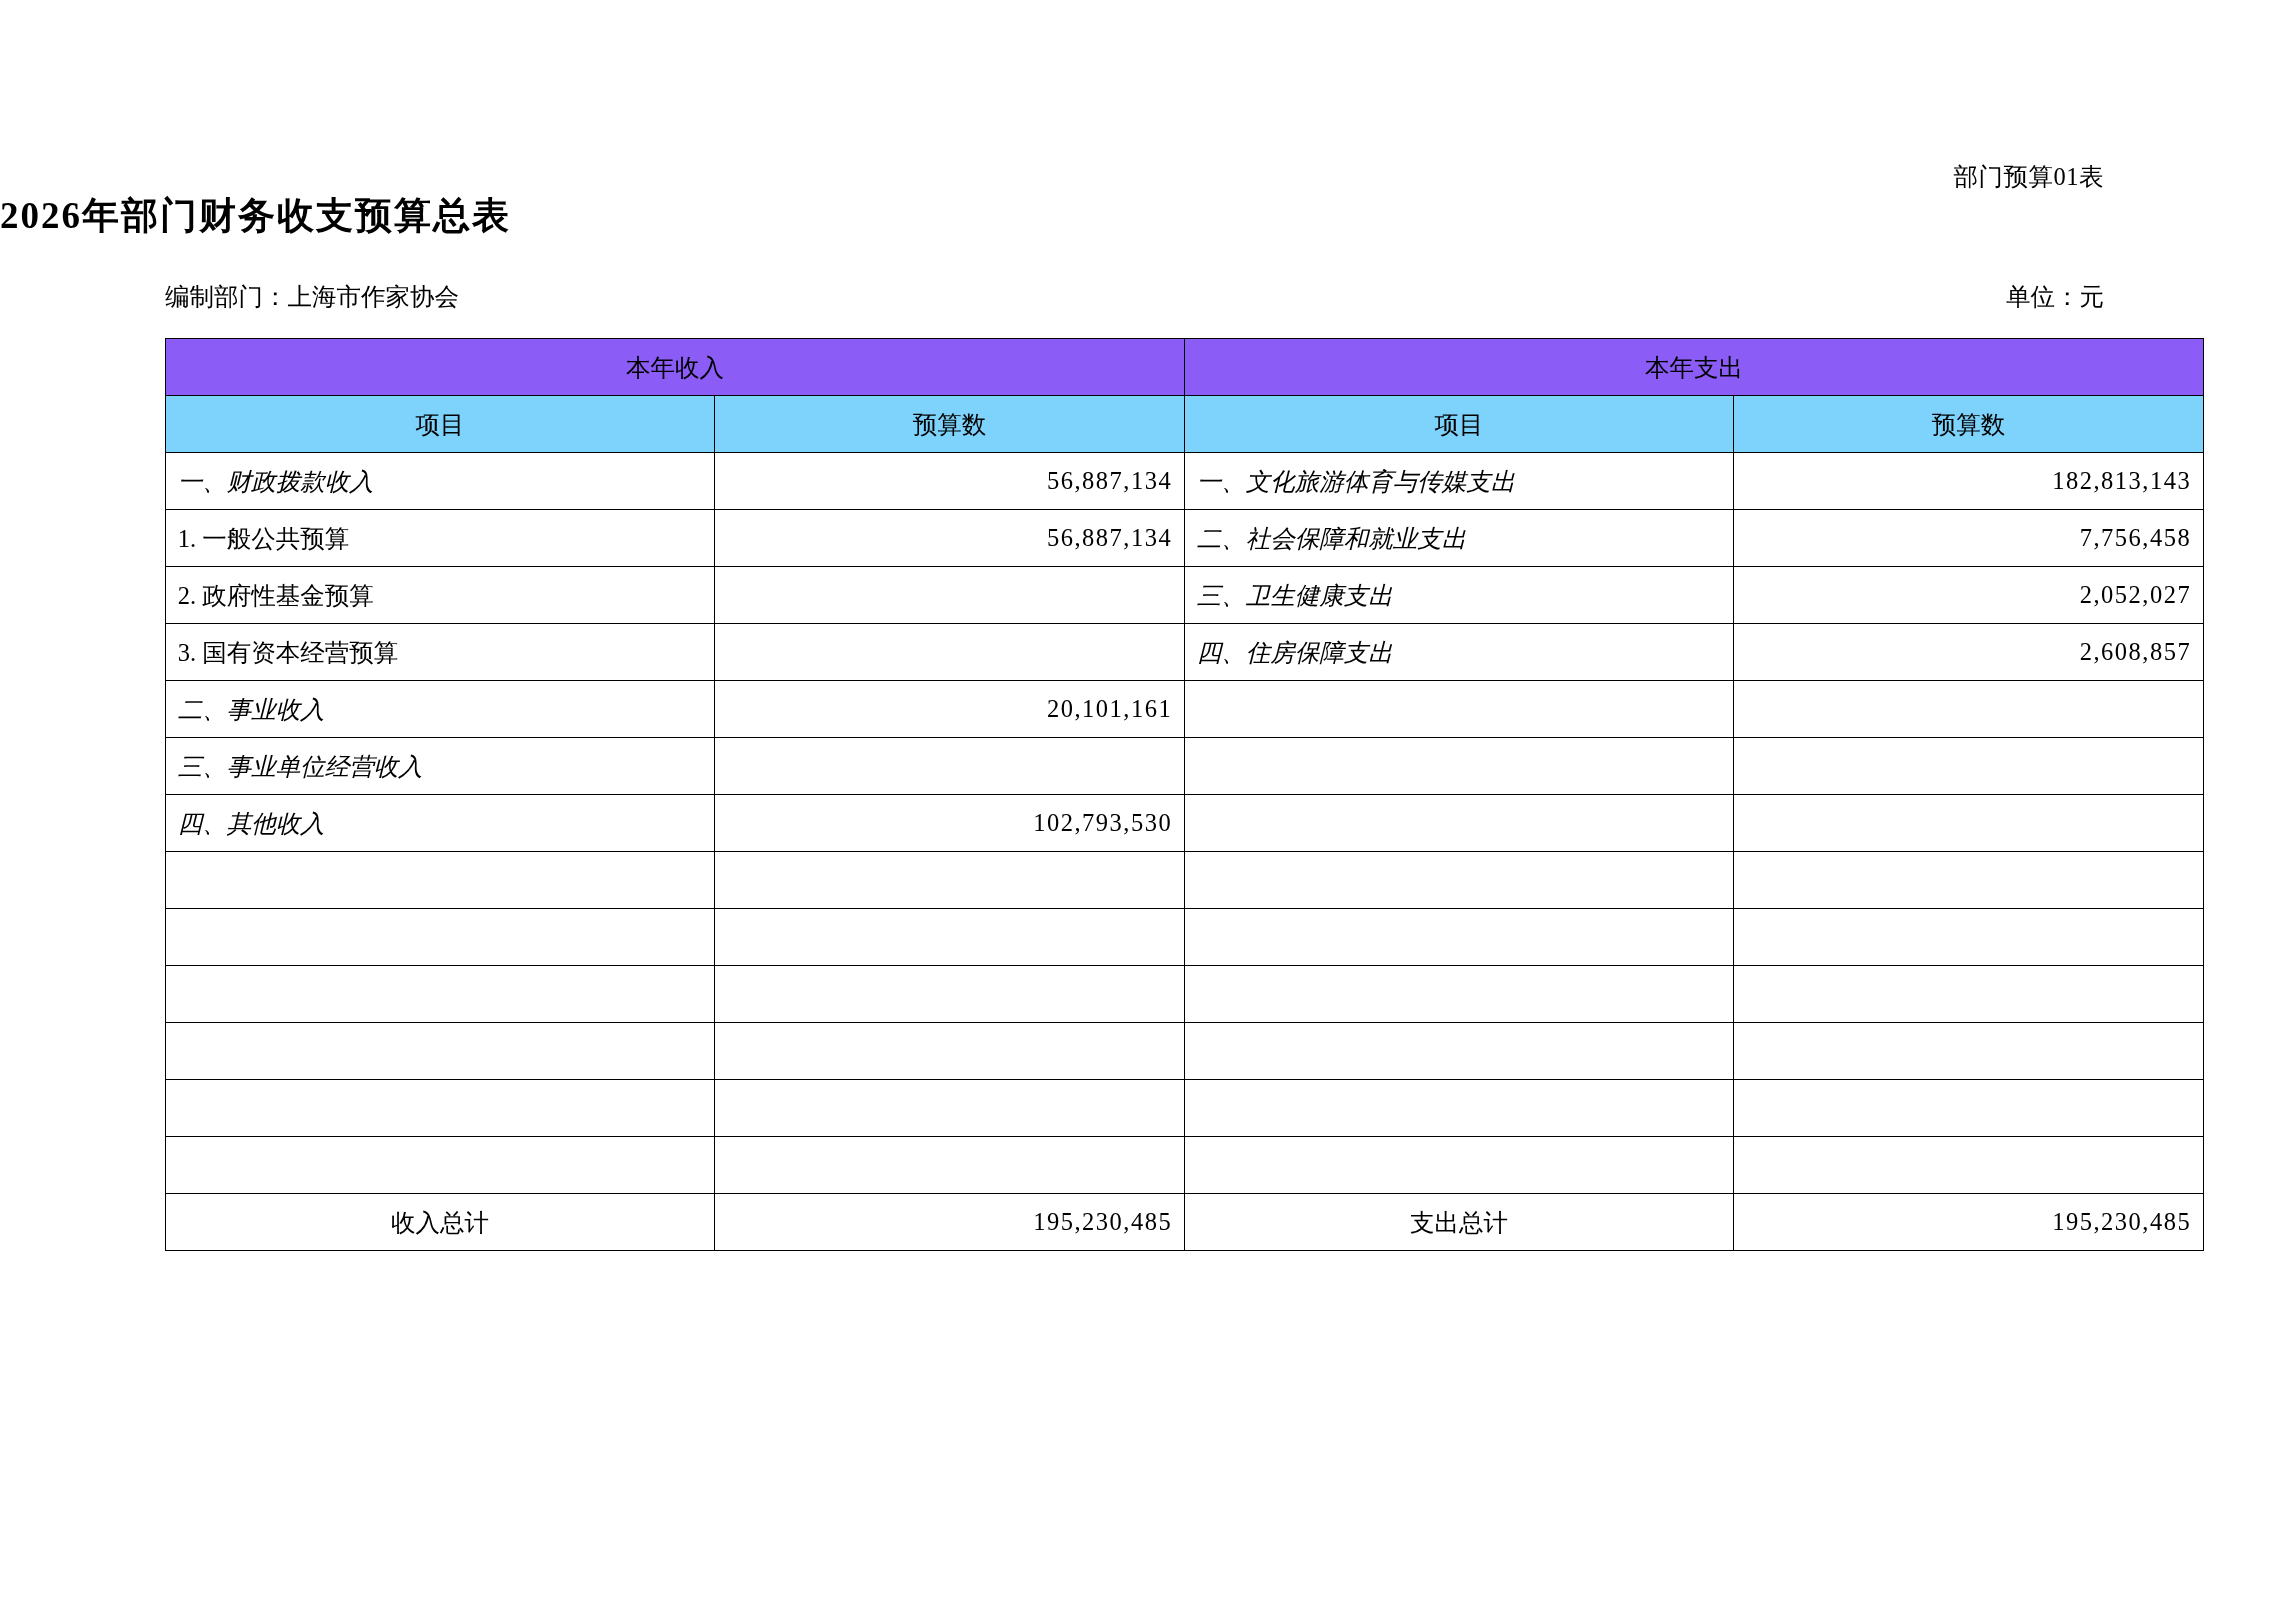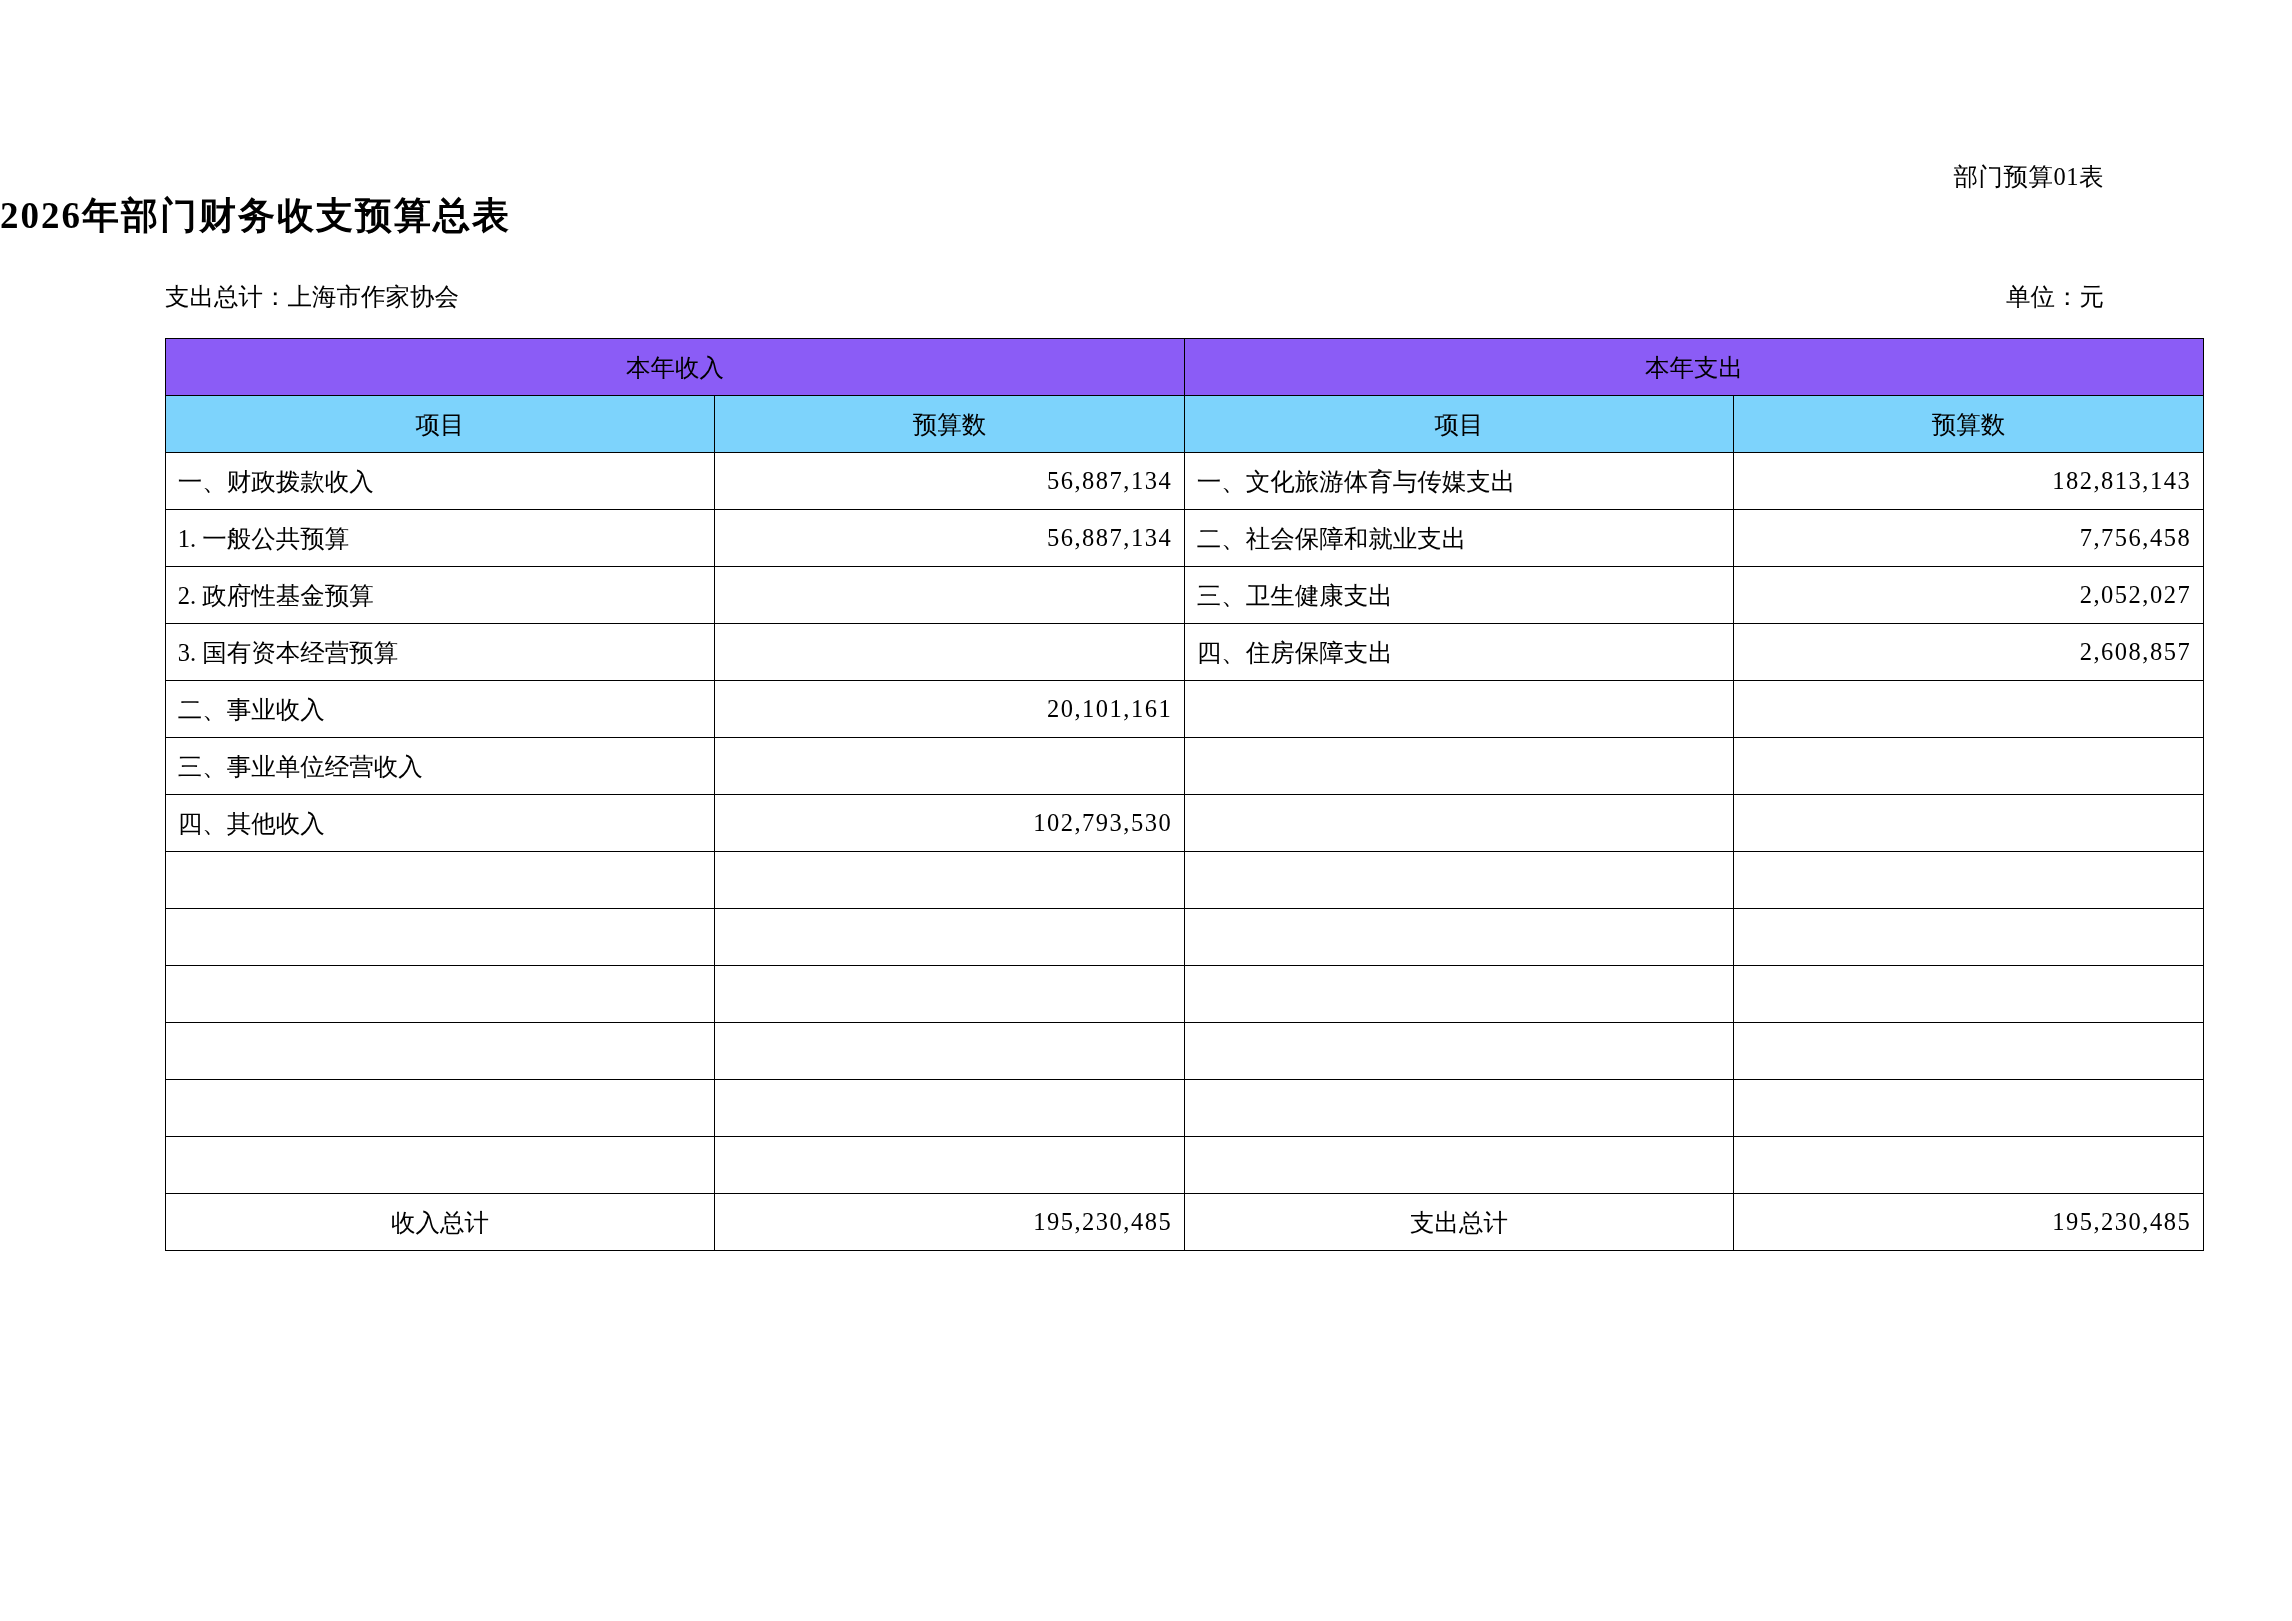--- a/index.html
+++ b/index.html
@@ -88,36 +88,36 @@
   .hdr-sub {
     background: #7dd3fc;
     text-align: center;
     font-size: 25.5px;
   }
   .num {
     text-align: right;
     font-family: "Liberation Serif", serif;
     letter-spacing: 1.5px;
   }
-  .item-l0 { text-align: left; padding-left: 9.8px; }
+  .item-l0 { text-align: left; padding-left: 9.8px; font-style: italic; }
   .item-l1 { text-align: left; padding-left: 61px; }
   .total-label { text-align: center; }
   .blank-row td { height: 57px; }
 </style>
 </head>
 <body>
 
 <div class="page">
 
   <div class="form-code">部门预算01表</div>
 
   <div class="doc-title">2026年部门财务收支预算总表</div>
 
   <div class="meta-row">
-    <div class="meta-left">支出总计：上海市作家协会</div>
+    <div class="meta-left">编制部门：上海市作家协会</div>
     <div class="meta-right">单位：元</div>
   </div>
 
   <table class="budget">
     <colgroup>
       <col class="col-item">
       <col class="col-num">
       <col class="col-item">
       <col class="col-num">
     </colgroup>

